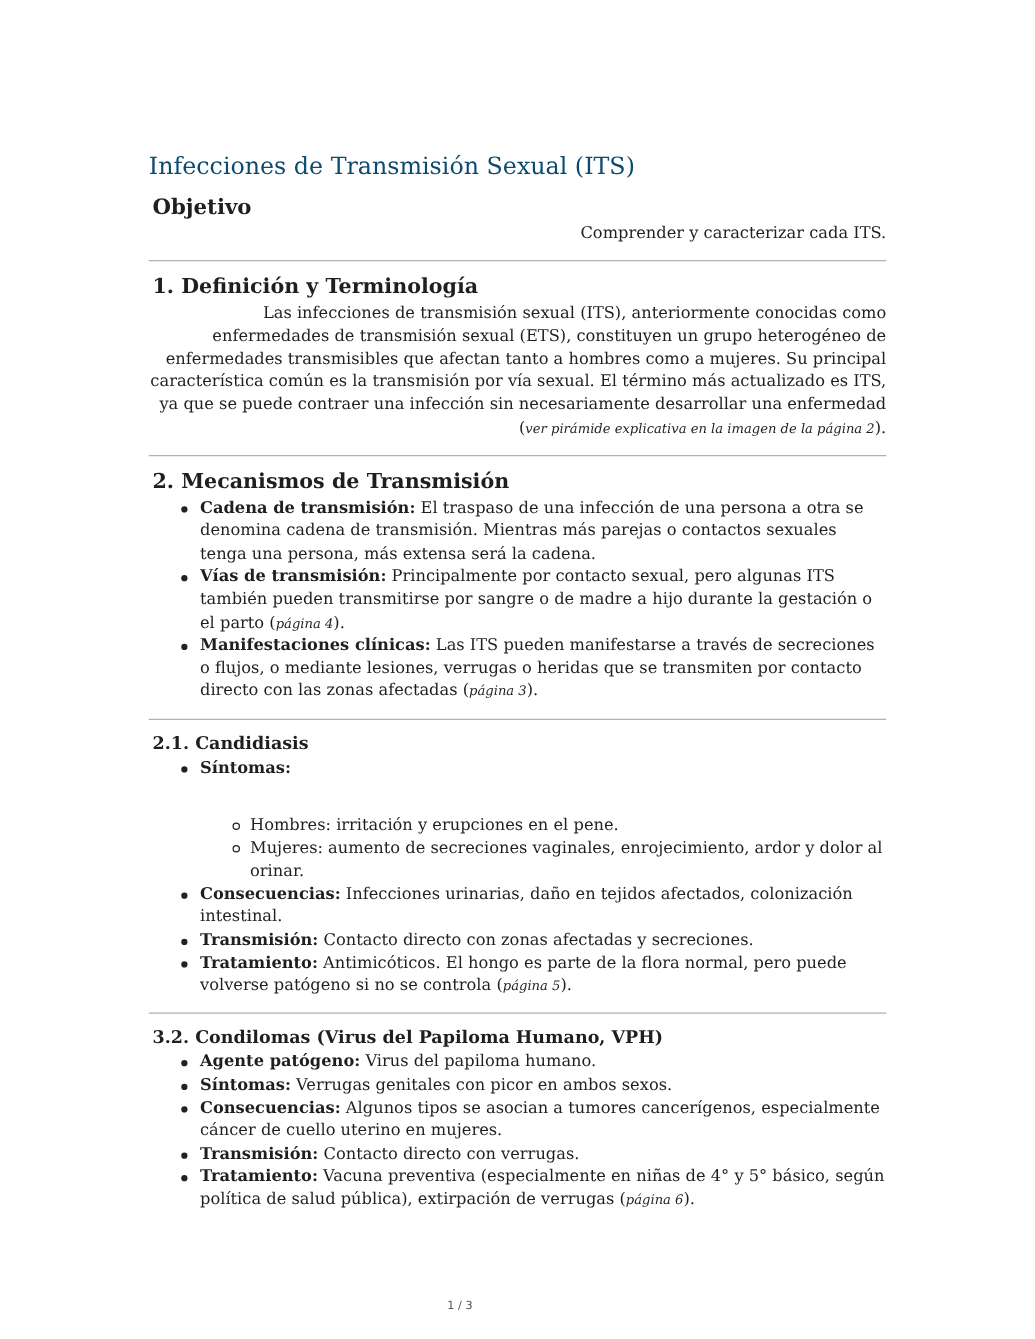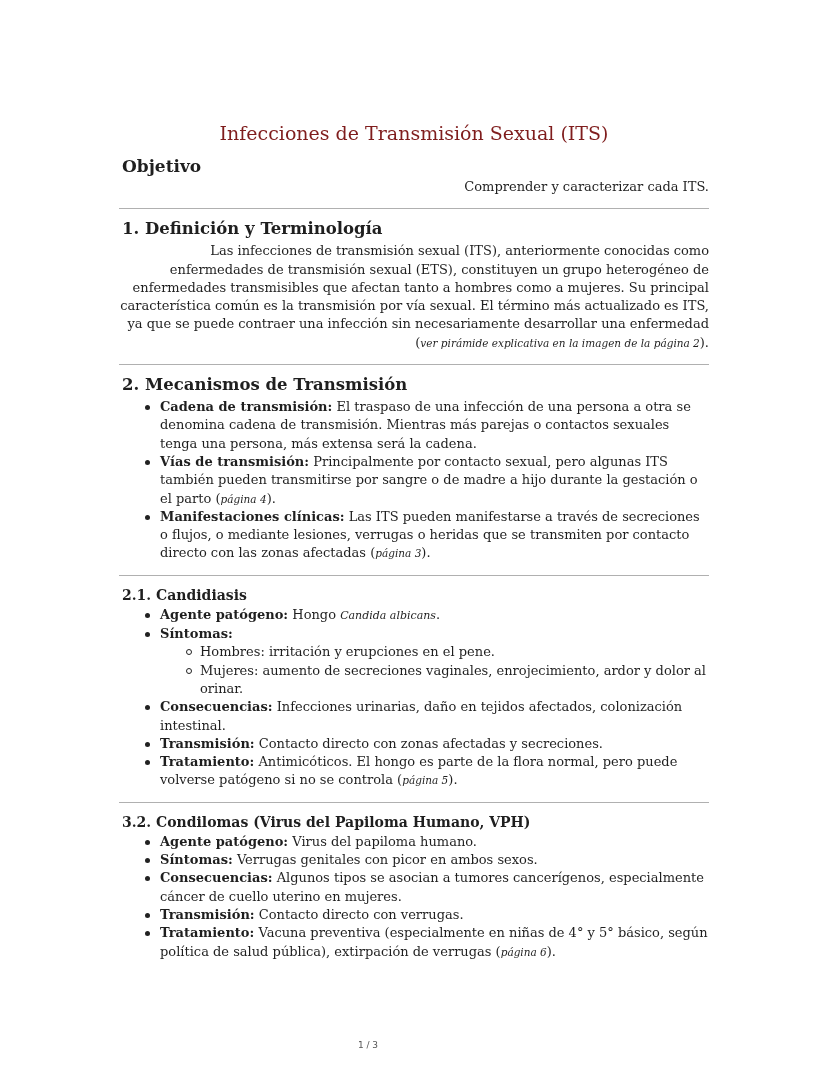--- a/index.html
+++ b/index.html
@@ -2,39 +2,39 @@
 <html><head>
 <meta charset="utf-8">
 <style>
   html, body { margin: 0; padding: 0; background: #ffffff; }
   body {
     width: 828px; height: 1071px; position: relative; overflow: hidden;
     font-family: "DejaVu Serif", serif; color: #1f1f1f;
   }
   .page { position: absolute; left: 119px; top: 118px; width: 590px; }
   .doc-title {
-    text-align: center; font-size: 19px; font-weight: normal;
-    margin: 0 0 6px 0; line-height: 30px; color: #7f1d1d;
+    font-size: 19px; font-weight: normal;
+    margin: 0 0 6px 0; line-height: 30px; color: #0c4a6e;
     font-family: "DejaVu Serif", serif;
   }
   .h-objetivo { font-size: 17px; font-weight: bold; margin: 0 0 0 3px; line-height: 24px; }
   p { margin: 0; font-size: 13px; line-height: 18.3px; text-align: right; }
   .objective-text { margin-top: 0px; }
   hr.divider { border: none; border-top: 1.5px solid #b0b0b0; margin: 12px 0 9px 0; }
   h2 { font-size: 16.5px; font-weight: bold; margin: 0 0 2px 3px; line-height: 22px; }
   h3 { font-size: 14px; font-weight: bold; margin: 0 0 1px 3px; line-height: 20px; }
   h3.sub { margin-top: 0; }
   .ref { font-style: italic; font-size: 10.5px; }
   ul { margin: 0; padding: 0 0 0 41px; list-style: none; }
   ul li { position: relative; font-size: 13px; line-height: 18.3px; }
   ul.lvl1 > li::before {
     content: ""; position: absolute; left: -15px; top: 7px;
     width: 5px; height: 5px; border-radius: 50%; background: #222;
   }
-  ul.lvl2 { padding-left: 40px; }
+  ul.lvl2 { padding-left: 40px; margin-top: 28px; }
   ul.lvl2 > li::before {
     content: ""; position: absolute; left: -14px; top: 6px;
     width: 4px; height: 4px; border-radius: 50%; border: 1px solid #222; background: #fff;
   }
   b { font-weight: bold; }
   .species { font-style: italic; font-size: 11px; }
   .footer {
     position: absolute; left: 0; width: 736px; top: 1040px;
     text-align: center; font-size: 9px; color: #555; font-family: "DejaVu Sans", sans-serif;
   }
@@ -59,21 +59,20 @@
   <ul class="lvl1">
     <li><b>Cadena de transmisión:</b><span> El traspaso de una infección de una persona a otra se denomina cadena de transmisión. Mientras más parejas o contactos sexuales tenga una persona, más extensa será la cadena.</span></li>
     <li><b>Vías de transmisión:</b><span> Principalmente por contacto sexual, pero algunas ITS también pueden transmitirse por sangre o de madre a hijo durante la gestación o el parto (</span><span class="ref">página 4</span><span>).</span></li>
     <li><b>Manifestaciones clínicas:</b><span> Las ITS pueden manifestarse a través de secreciones o flujos, o mediante lesiones, verrugas o heridas que se transmiten por contacto directo con las zonas afectadas (</span><span class="ref">página 3</span><span>).</span></li>
   </ul>
 
   <hr class="divider">
 
   <h3 class="sub">2.1. Candidiasis</h3>
   <ul class="lvl1">
-    <li><b>Agente patógeno:</b><span> Hongo </span><span class="species">Candida albicans</span><span>.</span></li>
     <li><b>Síntomas:</b>
       <ul class="lvl2">
         <li>Hombres: irritación y erupciones en el pene.</li>
         <li>Mujeres: aumento de secreciones vaginales, enrojecimiento, ardor y dolor al orinar.</li>
       </ul>
     </li>
     <li><b>Consecuencias:</b><span> Infecciones urinarias, daño en tejidos afectados, colonización intestinal.</span></li>
     <li><b>Transmisión:</b><span> Contacto directo con zonas afectadas y secreciones.</span></li>
     <li><b>Tratamiento:</b><span> Antimicóticos. El hongo es parte de la flora normal, pero puede volverse patógeno si no se controla (</span><span class="ref">página 5</span><span>).</span></li>
   </ul>

